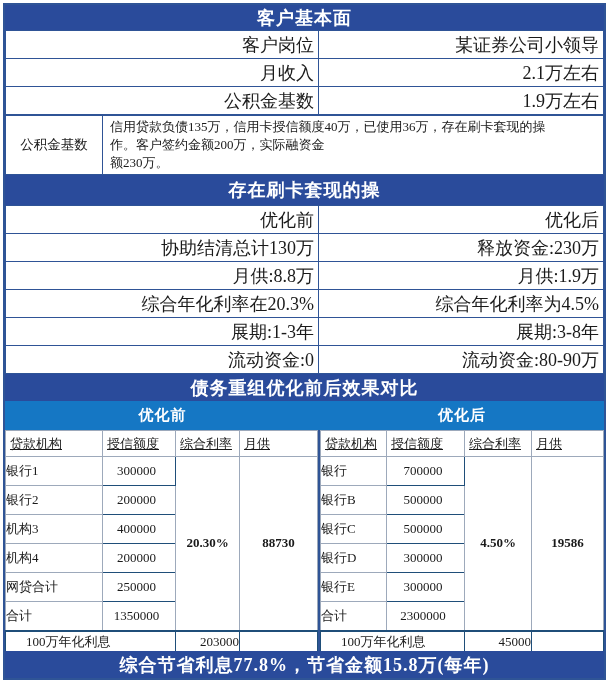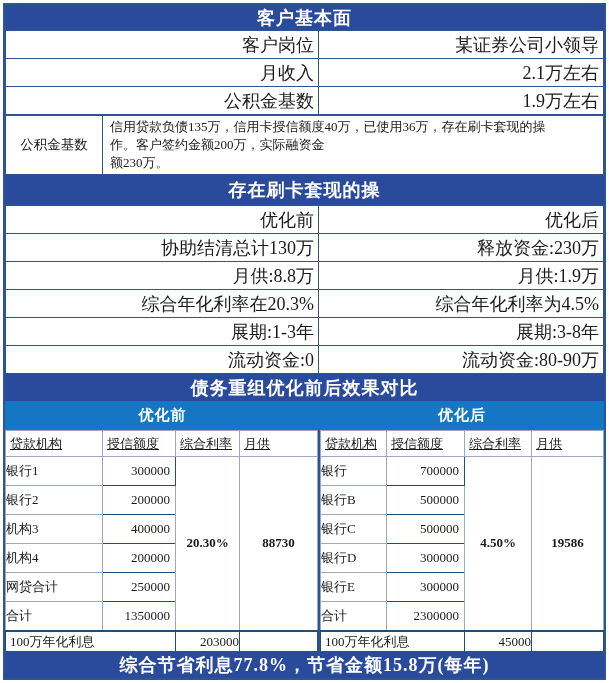--- a/index.html
+++ b/index.html
@@ -46,25 +46,25 @@
   .br{flex:1;min-width:0;}
   .bt{height:100%;}
   .bt td{
     border:1px solid var(--border-light,#9DA9BB);font-size:13px;vertical-align:middle;
     padding:0;overflow:hidden;
   }
   .bt tr{height:29px;}
   .bt tr.bh{height:26px;}
   .bt tr.bh td{padding-left:4px;text-align:left;text-decoration:underline;}
   .bt td.nm{text-align:left;}
-  .bt td.amt{border:1px solid var(--border-navy,#1F4E79);text-align:right;padding-right:5px;}
+  .bt td.amt{border:1px solid var(--border-navy,#1F4E79);text-align:center;padding-right:5px;}
   .bt td.mrg{text-align:center;font-weight:bold;}
   .bt tr.intr{height:23px;}
   .bt tr.intr td{border:1px solid var(--border-navy,#1F4E79);border-top-width:2px;}
-  .bt td.int-lbl{text-align:left;padding-left:4px;}
+  .bt td.int-lbl{text-align:left;padding-left:20px;}
   .bt td.int-val{text-align:right;}
   .footer{height:27px;flex:none;}
   
   .cL1{width:97px}.cL2{width:73px}.cL3{width:64px}
   .cR1{width:66px}.cR2{width:78px}.cR3{width:67px}
 </style>
 </head>
 <body>
 
 <div class="page">

